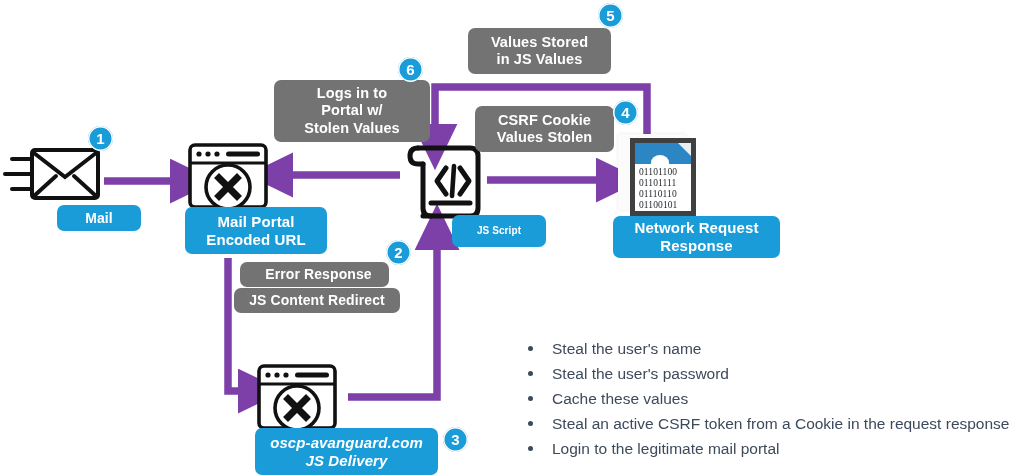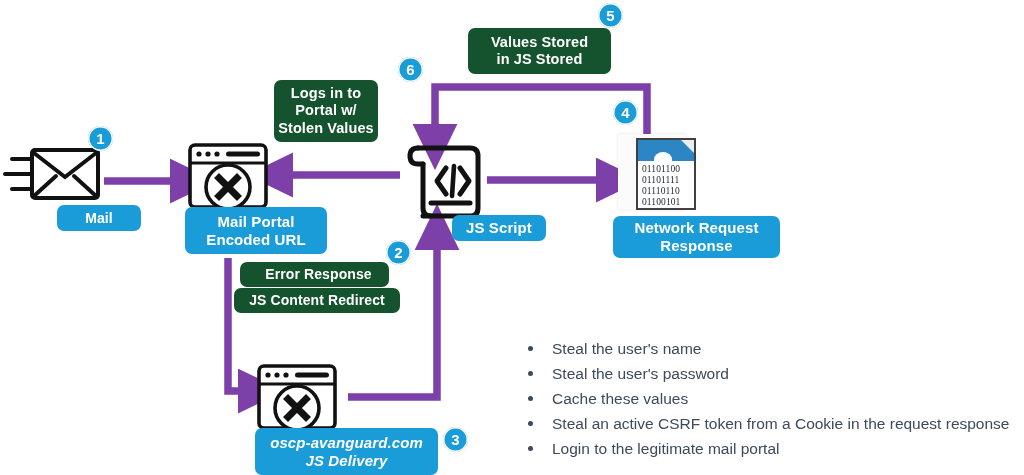--- a/index.html
+++ b/index.html
@@ -35,21 +35,21 @@
     justify-content: center;
     text-align: center;
     color: #ffffff;
     font-weight: bold;
     border-radius: 7px;
     line-height: 1.18;
     letter-spacing: 0.1px;
     padding: 3px 9px;
   }
   .pill.blue  { background: #1A9CD9; }
-  .pill.teal  { background: #14532d; }
+  .pill.teal  { background: #737373; }
   .pill .ln { display: block; white-space: nowrap; }
 
   
   .badge {
     position: absolute;
     width: 25px;
     height: 25px;
     border-radius: 50%;
     background: #1A9CD9;
     color: #ffffff;
@@ -92,24 +92,24 @@
     position: absolute;
     left: 618px;
     top: 134px;
     width: 68px;
     height: 76px;
     background: #fbfbfb;
     box-shadow: 0 0 3px rgba(0,0,0,0.10);
   }
   #doc-icon .doc-inner {
     position: absolute;
-    left: 18px; top: 4px;
+    left: 12px; top: 4px;
     width: 56px; height: 68px;
     background: #ffffff;
-    border: 2px solid #404040;
+    border: 5px solid #404040;
   }
   #doc-icon .doc-head {
     position: absolute;
     left: 0; top: 0;
     width: 100%; height: 21px;
     background: #2C86C4;
   }
   #doc-icon .doc-fold {
     position: absolute;
     right: 0; top: 0;
@@ -233,48 +233,52 @@
   <div class="pill blue" style="left:185px; top:207px; width:142px; height:47px; font-size:15px;align-items:center;">
     <span class="ln">Mail Portal</span>
     <span class="ln">Encoded URL</span>
   </div>
 
   <div class="pill blue" style="left:255px; top:428px; width:183px; height:47px; font-size:15px;font-style:italic;">
     <span class="ln">oscp-avanguard.com</span>
     <span class="ln">JS Delivery</span>
   </div>
 
-  <div class="pill blue" style="left:452px; top:215px; width:94px; height:26px; font-size:15px;">
+  <div class="pill blue" style="left:452px; top:215px; width:94px; height:32px; font-size:10px;">
     <span class="ln">JS Script</span>
   </div>
 
   <div class="pill blue" style="left:613px; top:216px; width:167px; height:42px; font-size:15px;">
     <span class="ln">Network Request</span>
     <span class="ln">Response</span>
   </div>
 
   <div class="pill teal" style="left:240px; top:262px; width:149px; height:25px; font-size:14px;padding-left:17px;">
     <span class="ln">Error Response</span>
   </div>
 
   <div class="pill teal" style="left:234px; top:288px; width:166px; height:25px; font-size:14px;">
     <span class="ln">JS Content Redirect</span>
   </div>
 
-  <div class="pill teal" style="left:274px; top:80px; width:104px; height:62px; font-size:14.5px;">
+  <div class="pill teal" style="left:274px; top:80px; width:156px; height:62px; font-size:14.5px;">
     <span class="ln">Logs in to</span>
     <span class="ln">Portal w/</span>
     <span class="ln">Stolen Values</span>
   </div>
 
   <div class="pill teal" style="left:468px; top:28px; width:143px; height:46px; font-size:14.5px;">
     <span class="ln">Values Stored</span>
-    <span class="ln">in JS Stored</span>
-  </div>
-
+    <span class="ln">in JS Values</span>
+  </div>
+
+  <div class="pill teal" style="left:475px; top:106px; width:139px; height:46px; font-size:14.5px;">
+    <span class="ln">CSRF Cookie</span>
+    <span class="ln">Values Stolen</span>
+  </div>
 
   <div class="badge" style="left:88px; top:126px;">
     <span>1</span>
   </div>
   <div class="badge" style="left:386px; top:240px;">
     <span>2</span>
   </div>
   <div class="badge" style="left:443px; top:427px;">
     <span>3</span>
   </div>

